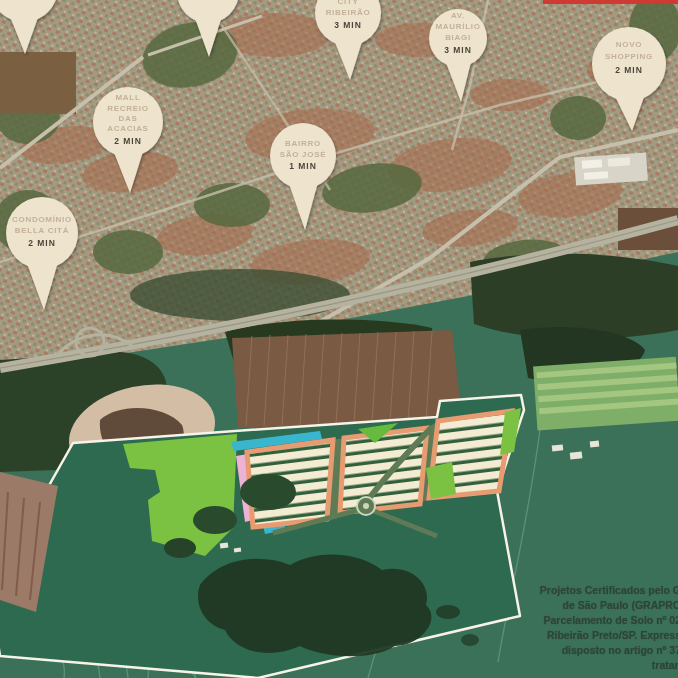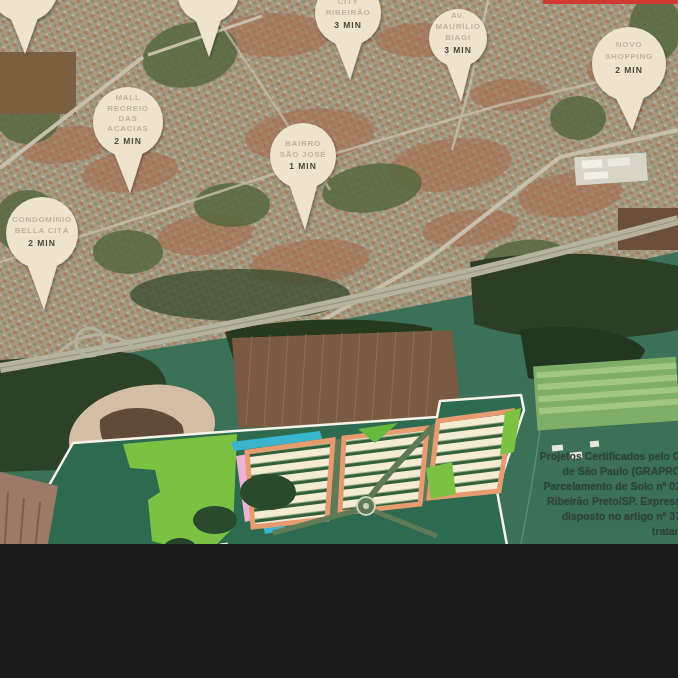--- a/index.html
+++ b/index.html
@@ -1,17 +1,17 @@
 <!DOCTYPE html>
 <html><head>
 <meta charset="utf-8">
 <style>
   html,body{margin:0;padding:0;background:#1b1b1b;}
   .screen{
-    position:relative;width:678px;height:544px;margin:0 auto;
+    position:relative;width:678px;height:678px;margin:0 auto;
     overflow:hidden;background:#fdba74;
     font-family:"Liberation Sans",sans-serif;
   }
   .screen svg{position:absolute;inset:0;display:block;}
   .pin-label{font:700 8px "Liberation Sans",sans-serif;fill:#c3b199;letter-spacing:.7px;}
   .pin-time{font:800 8.5px "Liberation Sans",sans-serif;fill:#4c453a;letter-spacing:1px;}
   .legal{
     position:absolute;right:-3px;bottom:5px;text-align:right;white-space:nowrap;
     font-size:10.5px;line-height:15px;font-weight:600;color:rgba(47,66,56,.95);
     text-shadow:0 0 1px rgba(40,55,45,.45);

